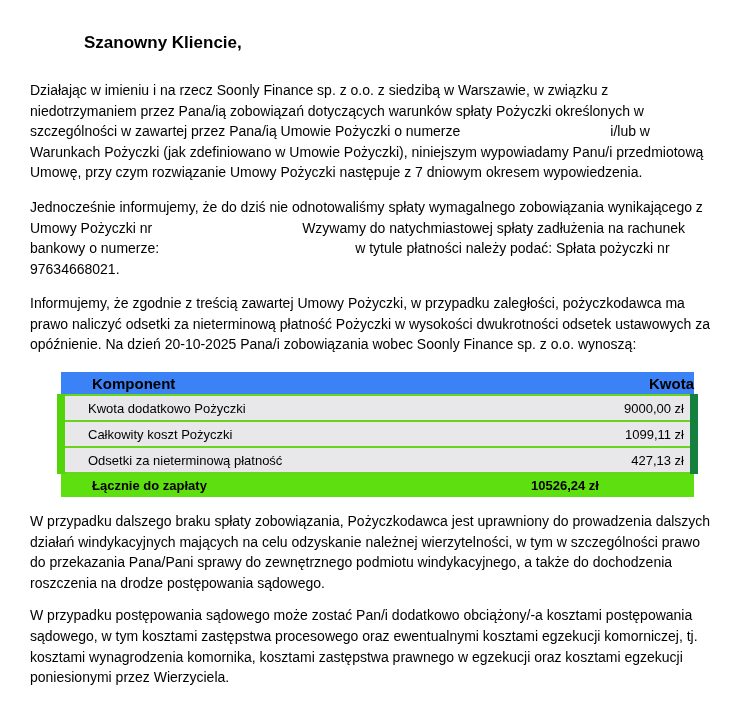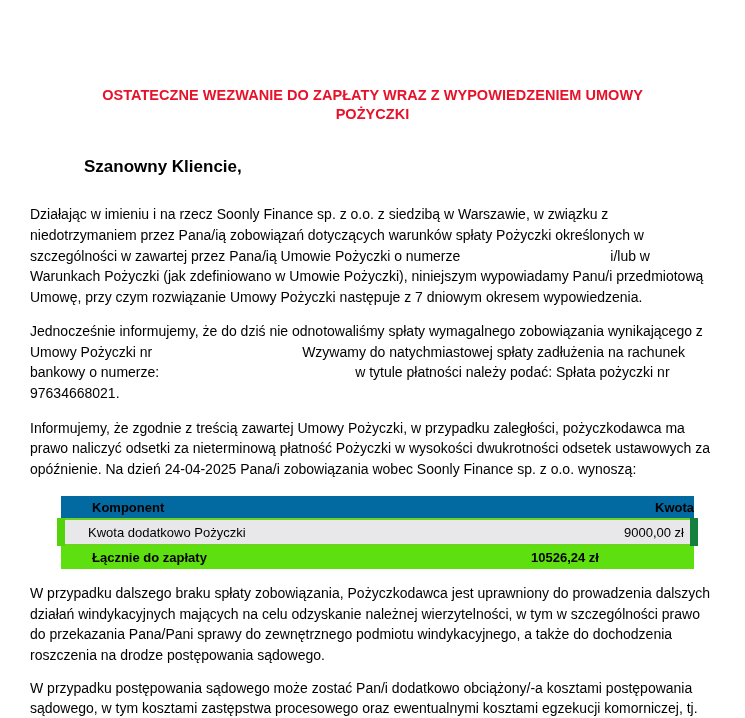--- a/index.html
+++ b/index.html
@@ -70,24 +70,24 @@
   }
   .amounts-table th,
   .amounts-table td {
     padding: 0;
     vertical-align: middle;
   }
   .amounts-table .col-component { width: 470px; }
   .amounts-table .col-amount { width: 163px; }
 
   .amounts-table thead th {
-    background: #0369a1;
+    background: #3b82f6;
     height: 22px;
     font-weight: bold;
-    font-size: 13px;
+    font-size: 15px;
     color: #000000;
   }
   .amounts-table thead th.c-comp {
     text-align: left;
     padding-left: 31px;
   }
   .amounts-table thead th.c-amt {
     text-align: right;
   }
 
@@ -128,46 +128,53 @@
   .amounts-table tbody tr.total-row td.c-amt {
     text-align: left;
     padding-right: 14px;
   }
 </style>
 </head>
 <body>
 
 <div class="page">
 
-  <h1 class="doc-title">OSTATECZNE WEZWANIE DO ZAPŁATY WRAZ Z WYPOWIEDZENIEM UMOWY POŻYCZKI</h1>
 
   <p class="salutation">Szanowny Kliencie,</p>
 
   <p class="para"><span>Działając w imieniu i na rzecz Soonly Finance sp. z o.o. z siedzibą w Warszawie, w związku z niedotrzymaniem przez Pana/ią zobowiązań dotyczących warunków spłaty Pożyczki określonych w szczególności w zawartej przez Pana/ią Umowie Pożyczki o numerze</span><span class="blank-gap gap-wide"></span><span>i/lub w Warunkach Pożyczki (jak zdefiniowano w Umowie Pożyczki), niniejszym wypowiadamy Panu/i przedmiotową Umowę, przy czym rozwiązanie Umowy Pożyczki następuje z 7 dniowym okresem wypowiedzenia.</span></p>
 
   <p class="para"><span>Jednocześnie informujemy, że do dziś nie odnotowaliśmy spłaty wymagalnego zobowiązania wynikającego z Umowy Pożyczki nr</span><span class="blank-gap gap-wide"></span><span>Wzywamy do natychmiastowej spłaty zadłużenia na rachunek bankowy o numerze:</span><span class="blank-gap gap-wider"></span><span>w tytule płatności należy podać: Spłata pożyczki nr 97634668021.</span></p>
 
-  <p class="para">Informujemy, że zgodnie z treścią zawartej Umowy Pożyczki, w przypadku zaległości, pożyczkodawca ma prawo naliczyć odsetki za nieterminową płatność Pożyczki w wysokości dwukrotności odsetek ustawowych za opóźnienie. Na dzień 24-04-2025 Pana/i zobowiązania wobec Soonly Finance sp. z o.o. wynoszą:</p>
+  <p class="para">Informujemy, że zgodnie z treścią zawartej Umowy Pożyczki, w przypadku zaległości, pożyczkodawca ma prawo naliczyć odsetki za nieterminową płatność Pożyczki w wysokości dwukrotności odsetek ustawowych za opóźnienie. Na dzień 20-10-2025 Pana/i zobowiązania wobec Soonly Finance sp. z o.o. wynoszą:</p>
 
   <table class="amounts-table">
     <colgroup>
       <col class="col-component">
       <col class="col-amount">
     </colgroup>
     <thead>
       <tr>
         <th class="c-comp">Komponent</th>
         <th class="c-amt">Kwota</th>
       </tr>
     </thead>
     <tbody>
       <tr class="data-row first">
         <td class="c-comp">Kwota dodatkowo Pożyczki</td>
         <td class="c-amt">9000,00 zł</td>
       </tr>
+      <tr class="data-row">
+        <td class="c-comp">Całkowity koszt Pożyczki</td>
+        <td class="c-amt">1099,11 zł</td>
+      </tr>
+      <tr class="data-row">
+        <td class="c-comp">Odsetki za nieterminową płatność</td>
+        <td class="c-amt">427,13 zł</td>
+      </tr>
       <tr class="total-row">
         <td class="c-comp">Łącznie do zapłaty</td>
         <td class="c-amt">10526,24 zł</td>
       </tr>
     </tbody>
   </table>
 
   <p class="para">W przypadku dalszego braku spłaty zobowiązania, Pożyczkodawca jest uprawniony do prowadzenia dalszych działań windykacyjnych mających na celu odzyskanie należnej wierzytelności, w tym w szczególności prawo do przekazania Pana/Pani sprawy do zewnętrznego podmiotu windykacyjnego, a także do dochodzenia roszczenia na drodze postępowania sądowego.</p>
 
   <p class="para tight">W przypadku postępowania sądowego może zostać Pan/i dodatkowo obciążony/-a kosztami postępowania sądowego, w tym kosztami zastępstwa procesowego oraz ewentualnymi kosztami egzekucji komorniczej, tj. kosztami wynagrodzenia komornika, kosztami zastępstwa prawnego w egzekucji oraz kosztami egzekucji poniesionymi przez Wierzyciela.</p>

